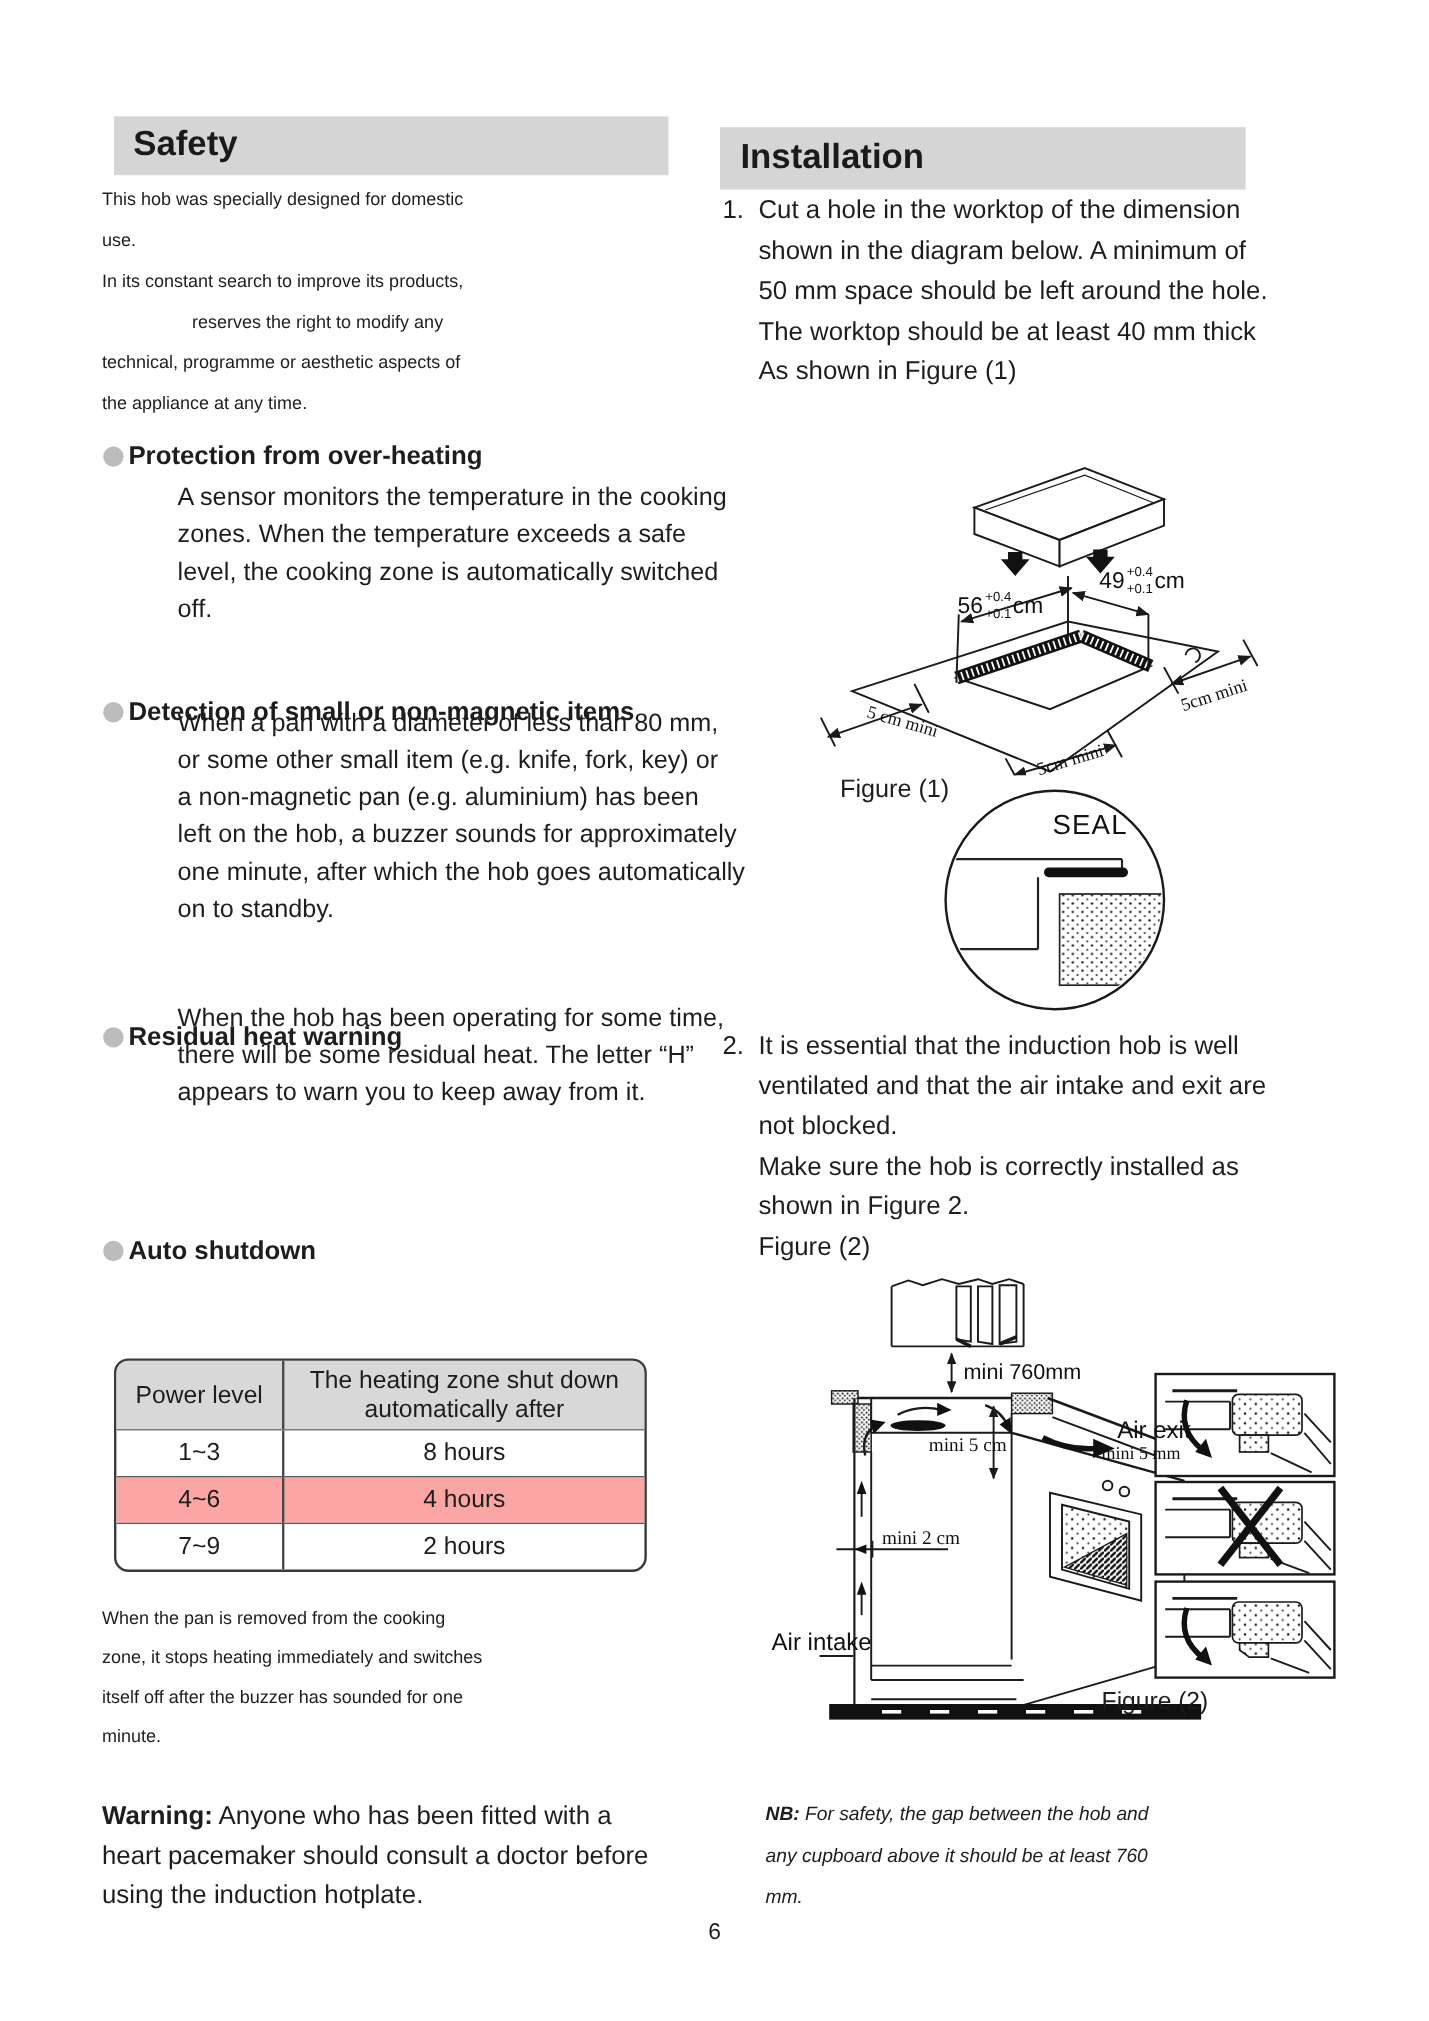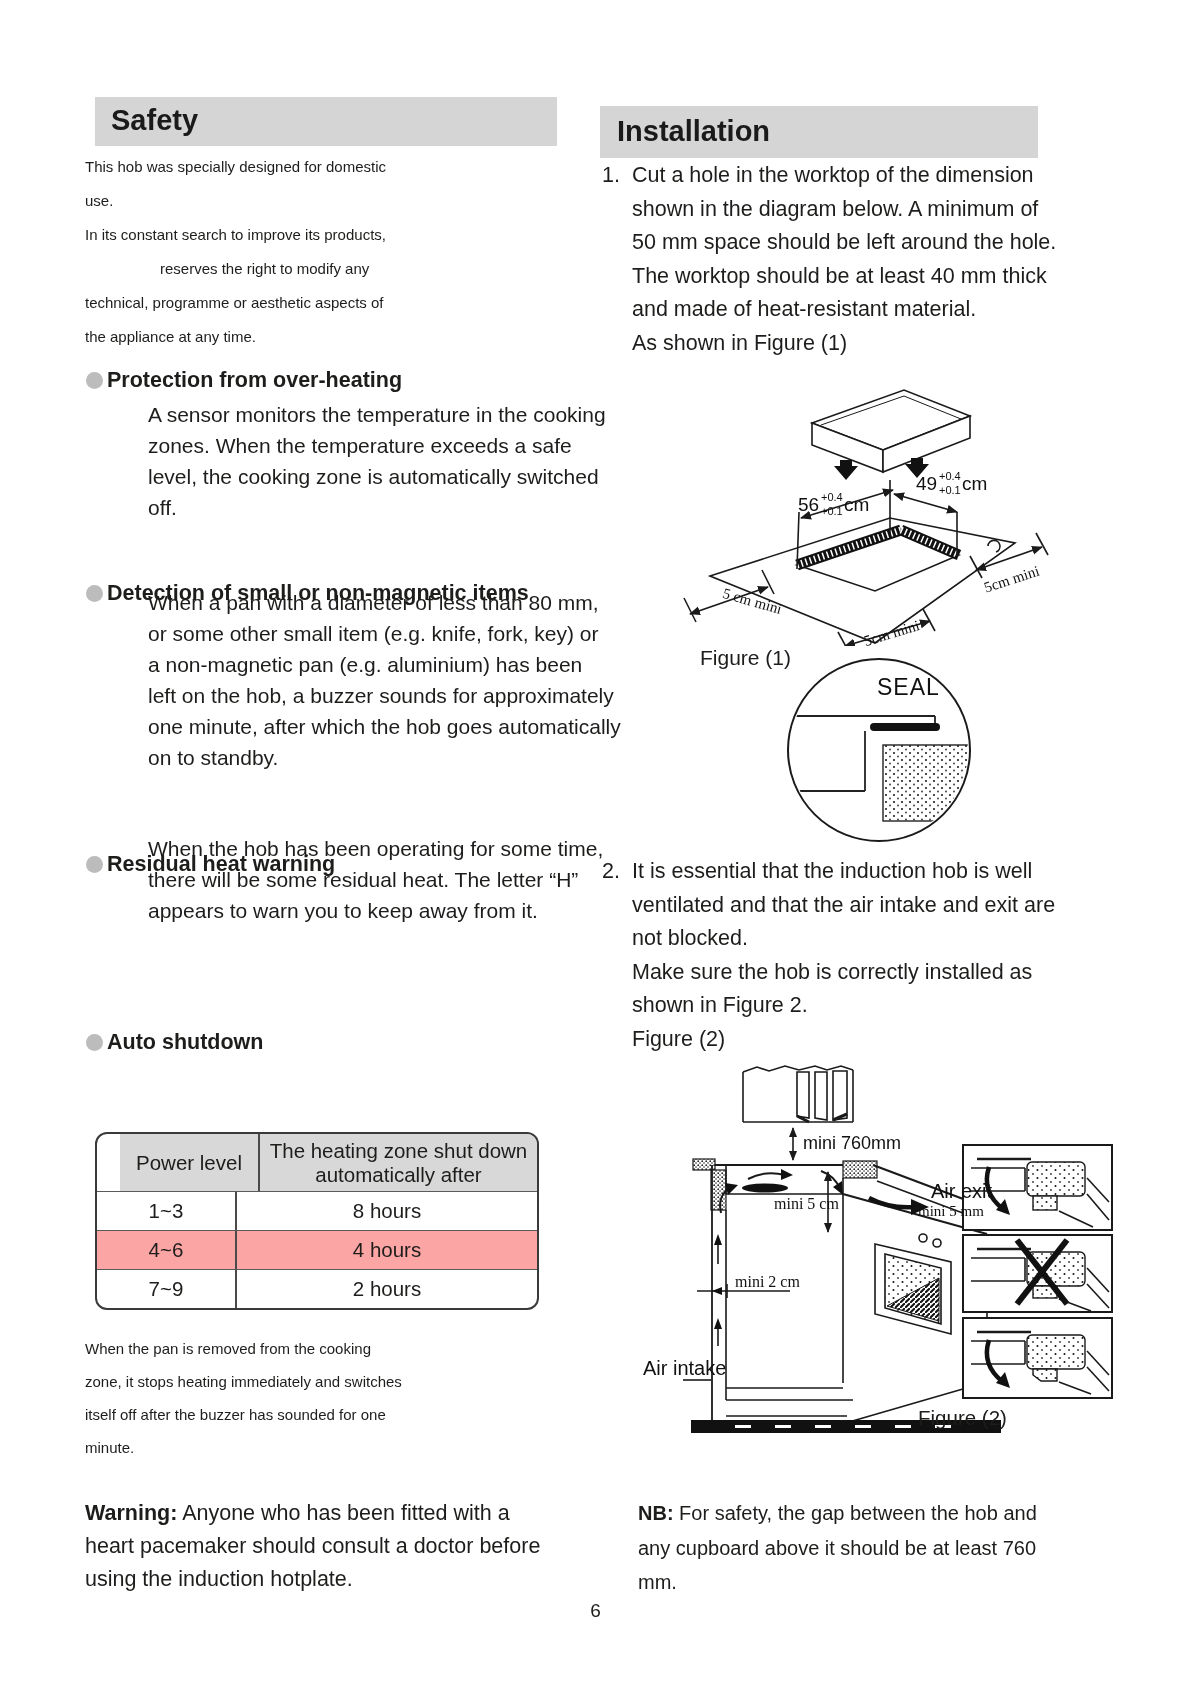--- a/index.html
+++ b/index.html
@@ -11,29 +11,29 @@
   .bodytxt{font-size:15px;line-height:34px;}
   .secbody{font-size:21px;line-height:31px;margin-left:41px;}
   .sechead{font-size:21.5px;font-weight:bold;position:relative;}
   .bullet{position:absolute;left:-21px;top:4px;width:17px;height:17px;border-radius:50%;background:#bcbcbc;}
   .tline{white-space:pre;}
   .item{display:flex;}
   .inum{width:30px;flex:0 0 30px;font-size:21.5px;line-height:33.5px;}
   .ilines{font-size:21.5px;line-height:33.5px;}
   .tbl{width:440px;border:2.5px solid #3a3a3a;border-radius:12px;overflow:hidden;font-size:20.5px;}
   .trow{display:flex;align-items:center;}
-  .thead{background:#d8d8d8;height:57px;margin-left:23px;}
+  .thead{background:#d8d8d8;height:57px;}
   .trow + .trow{border-top:1.5px solid #5a5a5a;}
   .c1{width:138px;flex:0 0 138px;text-align:center;align-self:stretch;display:flex;align-items:center;justify-content:center;border-right:2px solid #4a4a4a;}
   .c2{flex:1;text-align:center;}
   .r{height:38px;}
   .alt{background:#fca5a5;}
   .hdr2{line-height:24px;}
   .wblock{font-size:21.5px;line-height:33px;}
-  .nbblock{font-size:20px;line-height:34.5px;}
+  .nbblock{font-size:16px;line-height:34.5px;font-style:italic;}
   .caption{font-size:21px;}
   .pagenum{width:1191px;text-align:center;font-size:19px;}
   svg text{stroke:none;}
 </style>
 </head>
 <body>
 
 <div class="page">
 
   <div class="abs bar" style="left:95px;top:97px;width:462px;height:49px;">
@@ -129,21 +129,20 @@
     <div class="h1" style="padding:9px 0 0 17px;">Installation</div>
   </div>
 
   <div class="abs item" style="left:602px;top:159px;">
     <span class="inum">1.</span>
     <div class="ilines">
         <div class="tline">Cut a hole in the worktop of the dimension</div>
         <div class="tline">shown in the diagram below. A minimum of</div>
         <div class="tline">50 mm space should be left around the hole.</div>
         <div class="tline">The worktop should be at least 40 mm thick</div>
-        <div class="tline">and made of heat-resistant material.</div>
         <div class="tline">As shown in Figure (1)</div>
       </div>
   </div>
 
   <svg class="abs" style="left:640px;top:384px;" width="430" height="262" viewBox="0 0 430 262">
     <defs>
       <marker id="f1ah" markerWidth="12" markerHeight="10" refX="10" refY="4.5" orient="auto-start-reverse" markerUnits="userSpaceOnUse">
         <path d="M0,0 L11,4.5 L0,9 z" fill="#1a1a1a"></path>
       </marker>
     </defs>

